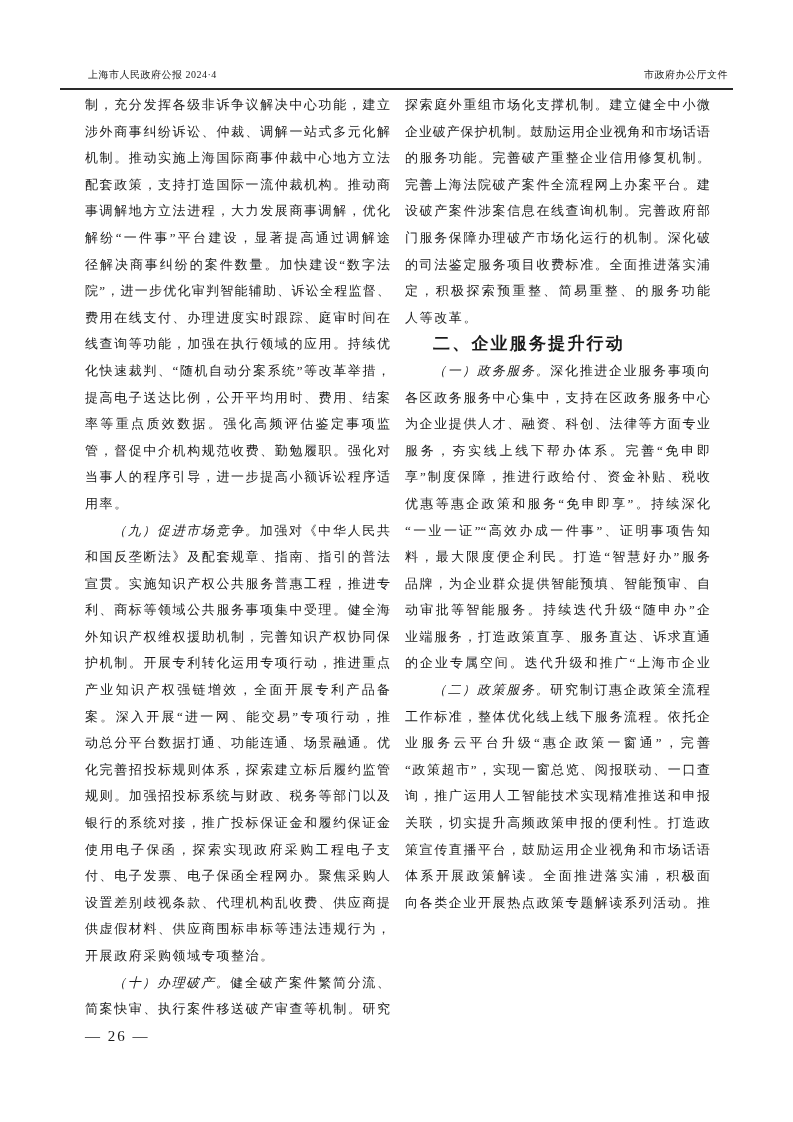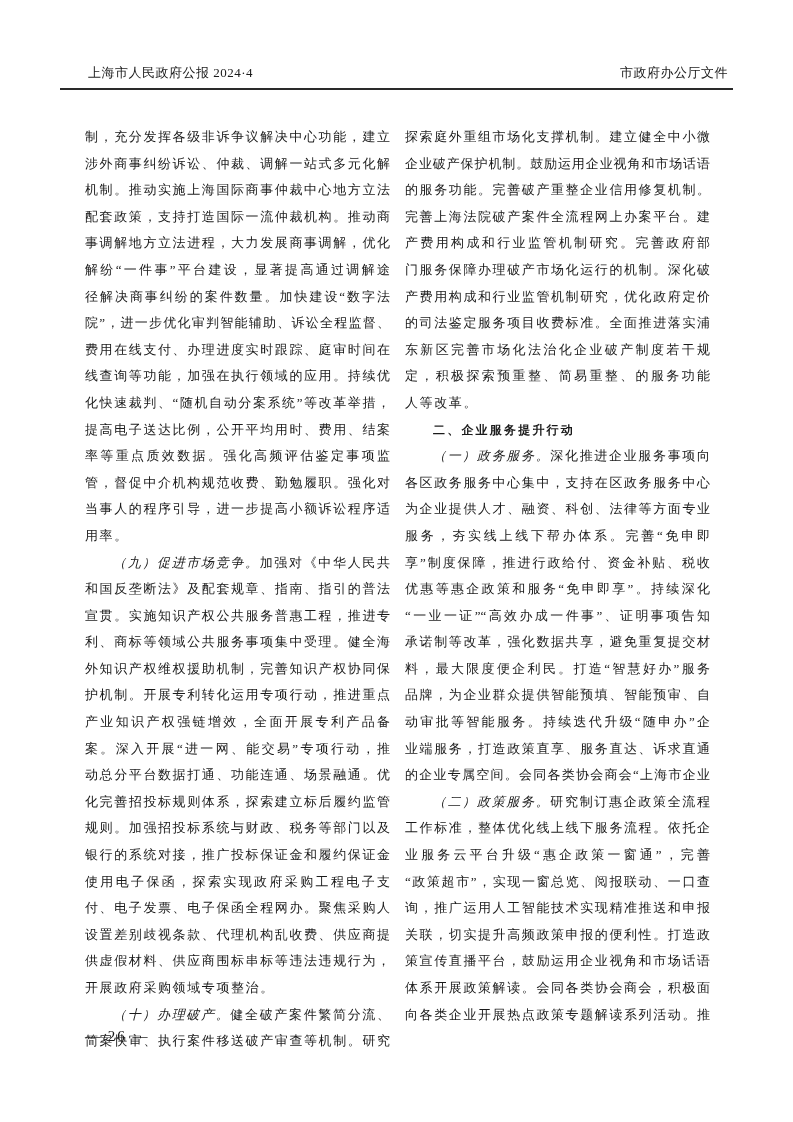--- a/index.html
+++ b/index.html
@@ -4,39 +4,39 @@
 <style>
   html,body{margin:0;padding:0;background:#e8e8e8;}
   .page{
     position:relative;width:793px;height:1122px;background:#ffffff;
     font-family:"Liberation Serif","DejaVu Serif",serif;color:#1a1a1a;
     overflow:hidden;margin:0;
   }
   .header{
     position:absolute;left:88px;top:60px;width:640px;height:22px;
     display:flex;justify-content:space-between;align-items:flex-end;
-    font-size:13px;letter-spacing:0.5px;
+    font-size:10px;letter-spacing:0.5px;
   }
   .header-rule{
     position:absolute;left:60px;top:88px;width:673px;height:2px;background:#2a2a2a;
   }
   .col{
-    position:absolute;top:92px;width:305px;font-size:13px;margin-top:32px;
+    position:absolute;top:92px;width:305px;font-size:13px;
   }
   .col-left{left:85px;}
   .col-right{left:405px;}
   .line{
     height:26.6px;line-height:26.6px;white-space:nowrap;
     text-align:justify;text-align-last:justify;overflow:hidden;
   }
   .line.end{text-align-last:left;letter-spacing:1.6px;}
   .line.ind{padding-left:28px;}
   .line.hd{
     text-align-last:left;font-weight:700;letter-spacing:2.2px;
-    font-family:"Liberation Sans","DejaVu Sans",sans-serif;font-size:12px;
+    font-family:"Liberation Sans","DejaVu Sans",sans-serif;font-size:17px;
   }
   .kai{font-style:italic;font-weight:500;font-family:Liberation Mono, monospace;}
   .footer{
     position:absolute;left:85px;top:1028px;font-size:15px;letter-spacing:2px;
   }
 </style>
 </head>
 <body>
 
 <div class="page">
@@ -81,48 +81,45 @@
       <div class="line">供虚假材料、供应商围标串标等违法违规行为，</div>
       <div class="line end">开展政府采购领域专项整治。</div>
       <div class="line ind"><span class="kai">（十）办理破产。</span>健全破产案件繁简分流、</div>
       <div class="line">简案快审、执行案件移送破产审查等机制。研究</div>
     </div>
   <div class="col col-right">
       <div class="line">探索庭外重组市场化支撑机制。建立健全中小微</div>
       <div class="line">企业破产保护机制。鼓励运用企业视角和市场话语</div>
       <div class="line">的服务功能。完善破产重整企业信用修复机制。</div>
       <div class="line">完善上海法院破产案件全流程网上办案平台。建</div>
-      <div class="line">产费用构成和行业监管机制研究。完善政府部</div>
+      <div class="line">设破产案件涉案信息在线查询机制。完善政府部</div>
       <div class="line">门服务保障办理破产市场化运行的机制。深化破</div>
-      <div class="line">产费用构成和行业监管机制研究，优化政府定价</div>
       <div class="line">的司法鉴定服务项目收费标准。全面推进落实浦</div>
-      <div class="line">东新区完善市场化法治化企业破产制度若干规</div>
       <div class="line">定，积极探索预重整、简易重整、的服务功能</div>
       <div class="line end">人等改革。</div>
       <div class="line ind end hd">二、企业服务提升行动</div>
       <div class="line ind"><span class="kai">（一）政务服务。</span>深化推进企业服务事项向</div>
       <div class="line">各区政务服务中心集中，支持在区政务服务中心</div>
       <div class="line">为企业提供人才、融资、科创、法律等方面专业</div>
       <div class="line">服务，夯实线上线下帮办体系。完善“免申即</div>
       <div class="line">享”制度保障，推进行政给付、资金补贴、税收</div>
       <div class="line">优惠等惠企政策和服务“免申即享”。持续深化</div>
       <div class="line">“一业一证”“高效办成一件事”、证明事项告知</div>
-      <div class="line">承诺制等改革，强化数据共享，避免重复提交材</div>
       <div class="line">料，最大限度便企利民。打造“智慧好办”服务</div>
       <div class="line">品牌，为企业群众提供智能预填、智能预审、自</div>
       <div class="line">动审批等智能服务。持续迭代升级“随申办”企</div>
       <div class="line">业端服务，打造政策直享、服务直达、诉求直通</div>
-      <div class="line">的企业专属空间。会同各类协会商会“上海市企业</div>
+      <div class="line">的企业专属空间。迭代升级和推广“上海市企业</div>
       <div class="line ind"><span class="kai">（二）政策服务。</span>研究制订惠企政策全流程</div>
       <div class="line">工作标准，整体优化线上线下服务流程。依托企</div>
       <div class="line">业服务云平台升级“惠企政策一窗通”，完善</div>
       <div class="line">“政策超市”，实现一窗总览、阅报联动、一口查</div>
       <div class="line">询，推广运用人工智能技术实现精准推送和申报</div>
       <div class="line">关联，切实提升高频政策申报的便利性。打造政</div>
       <div class="line">策宣传直播平台，鼓励运用企业视角和市场话语</div>
-      <div class="line">体系开展政策解读。会同各类协会商会，积极面</div>
+      <div class="line">体系开展政策解读。全面推进落实浦，积极面</div>
       <div class="line">向各类企业开展热点政策专题解读系列活动。推</div>
     </div>
 
   <div class="footer">
     <span>— 26 —</span>
   </div>
 </div>
 
 </body></html>

